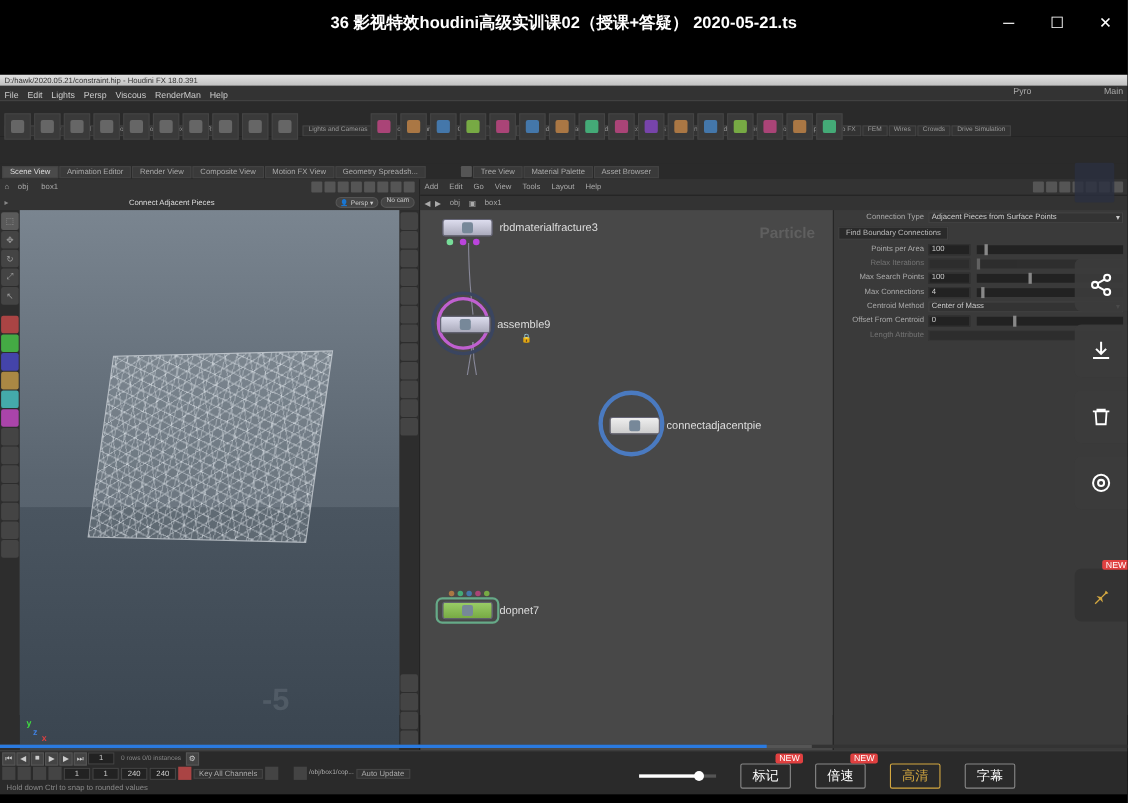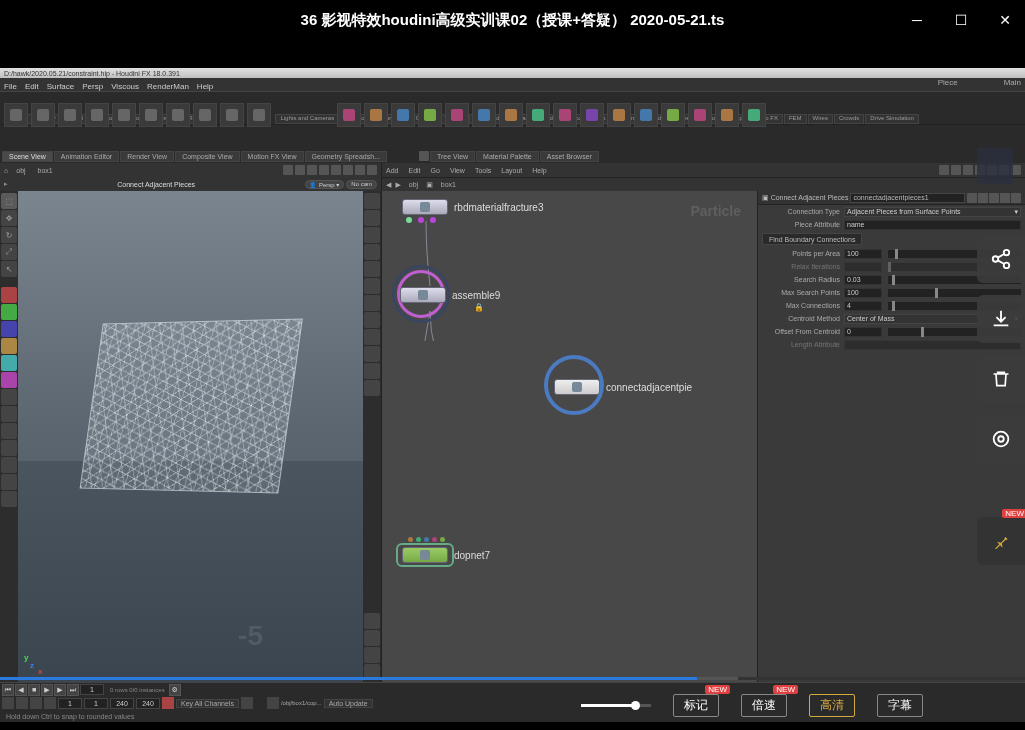--- a/index.html
+++ b/index.html
@@ -138,28 +138,28 @@
     <div class="window-btn">✕</div>
   </div>
 </div>
 <div class="black-gap"></div>
 
 <div class="houdini-window">
   <div class="houdini-titlebar">D:/hawk/2020.05.21/constraint.hip - Houdini FX 18.0.391</div>
   <div class="menu-bar">
     <span class="menu-item">File</span>
     <span class="menu-item">Edit</span>
-    <span class="menu-item">Surface</span>
+    <span class="menu-item">Lights</span>
     <span class="menu-item">Persp</span>
     <span class="menu-item">Viscous</span>
     <span class="menu-item">RenderMan</span>
     <span class="menu-item">Help</span>
     <div class="build-bar">
-      <span>Piece</span>
-      <span style="margin-left:40px">Main</span>
+      <span>Pyro</span>
+      <span style="margin-left:60px">Main</span>
     </div>
   </div>
 
   <div class="shelf-bar">
     <div style="display:flex;width:100%;height:10px;font-size:6px;color:#999;gap:1px;padding-left:2px">
       <span class="shelf-tab">Create</span>
       <span class="shelf-tab">Modify</span>
       <span class="shelf-tab">Model</span>
       <span class="shelf-tab">Polygon</span>
       <span class="shelf-tab">Deform</span>
@@ -449,64 +449,41 @@
           <div style="position:absolute;left:26px;top:346px;display:flex;gap:3px">
             <div class="flag" style="background:#a74;width:5px;height:5px"></div>
             <div class="flag" style="background:#4a7;width:5px;height:5px"></div>
             <div class="flag" style="background:#47a;width:5px;height:5px"></div>
             <div class="flag" style="background:#a47;width:5px;height:5px"></div>
             <div class="flag" style="background:#7a4;width:5px;height:5px"></div>
           </div>
         </div>
 
         <div class="param-pane">
-          <div class="param-header">
-            <span>▣</span>
-            <span>Connect Adjacent Pieces</span>
-            <input class="param-title-input" value="connectadjacentpieces1" style="">
-            <div class="param-header-icons">
-              <div class="path-icon"></div>
-              <div class="path-icon"></div>
-              <div class="path-icon"></div>
-              <div class="path-icon"></div>
-              <div class="path-icon"></div>
-            </div>
-          </div>
           <div id="param-rows">
               <div class="param-row">
                 <div class="param-label">Connection Type</div>
                 <div class="param-dropdown">
                   <span>Adjacent Pieces from Surface Points</span>
                   <span>▾</span>
                 </div>
               </div>
-              <div class="param-row">
-                <div class="param-label">Piece Attribute</div>
-                <input class="param-input" value="name" style="">
-              </div>
               <div class="param-tab">Find Boundary Connections</div>
               <div class="param-row">
                 <div class="param-label">Points per Area</div>
                 <input class="param-input narrow" value="100" style="">
                 <div class="param-slider">
                   <div class="param-slider-handle" style="left: 5%;"></div>
                 </div>
               </div>
               <div class="param-row" style="opacity: 0.5;">
                 <div class="param-label">Relax Iterations</div>
                 <input class="param-input narrow" style="">
                 <div class="param-slider">
                   <div class="param-slider-handle" style="left: 0%;"></div>
-                </div>
-              </div>
-              <div class="param-row">
-                <div class="param-label">Search Radius</div>
-                <input class="param-input narrow" value="0.03" style="">
-                <div class="param-slider">
-                  <div class="param-slider-handle" style="left: 3%;"></div>
                 </div>
               </div>
               <div class="param-row">
                 <div class="param-label">Max Search Points</div>
                 <input class="param-input narrow" value="100" style="">
                 <div class="param-slider">
                   <div class="param-slider-handle" style="left: 35%;"></div>
                 </div>
               </div>
               <div class="param-row">

